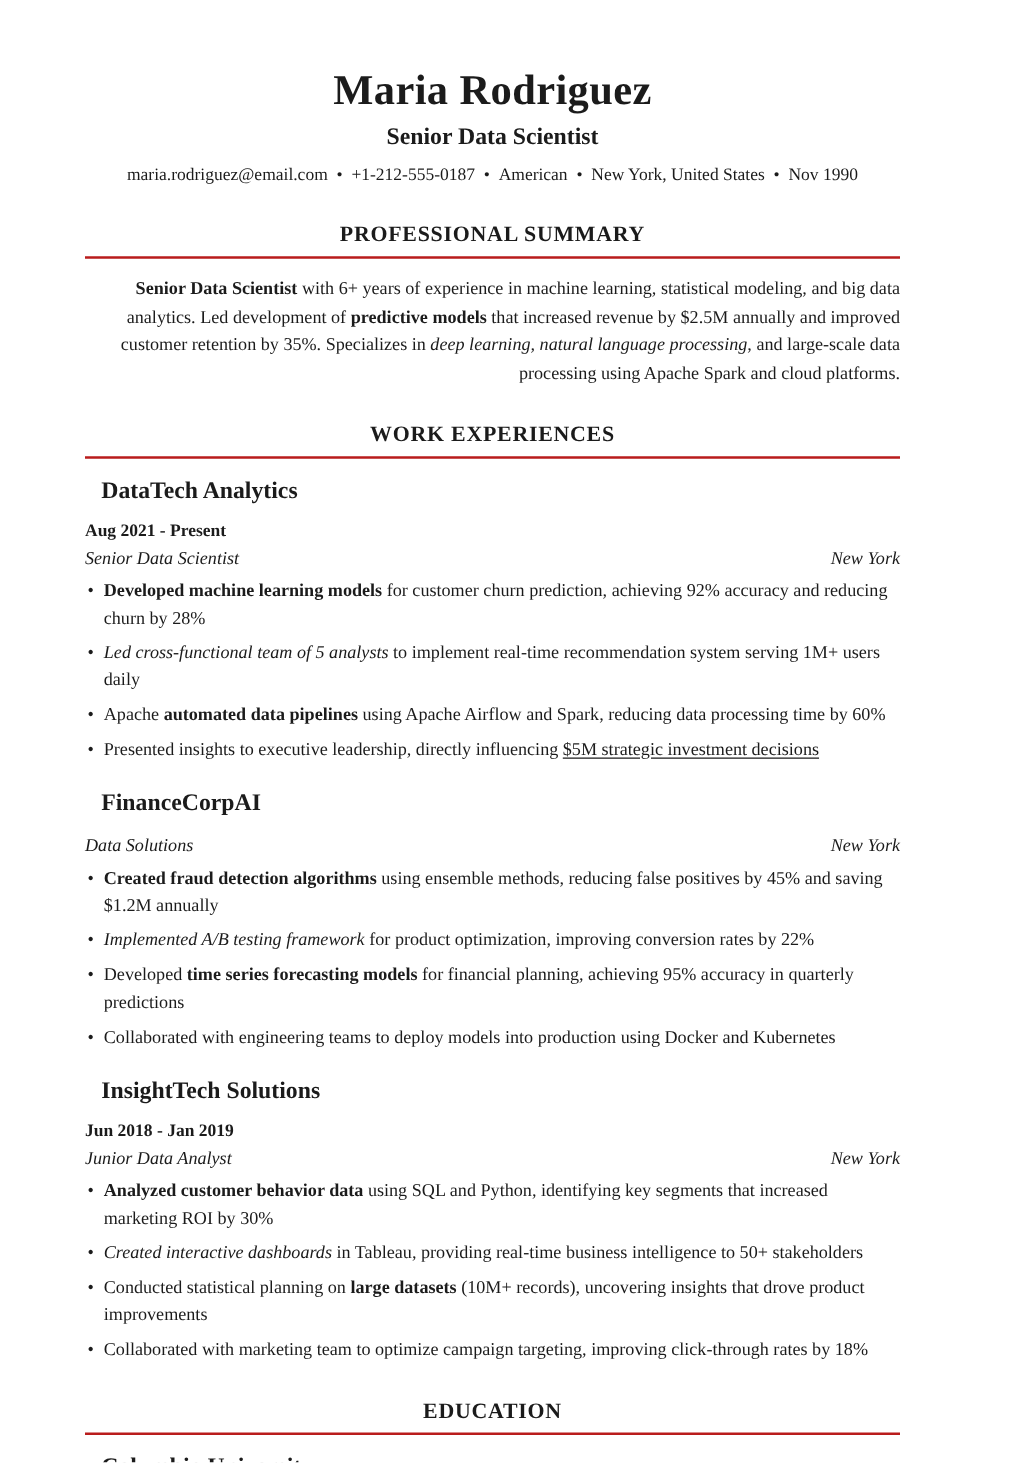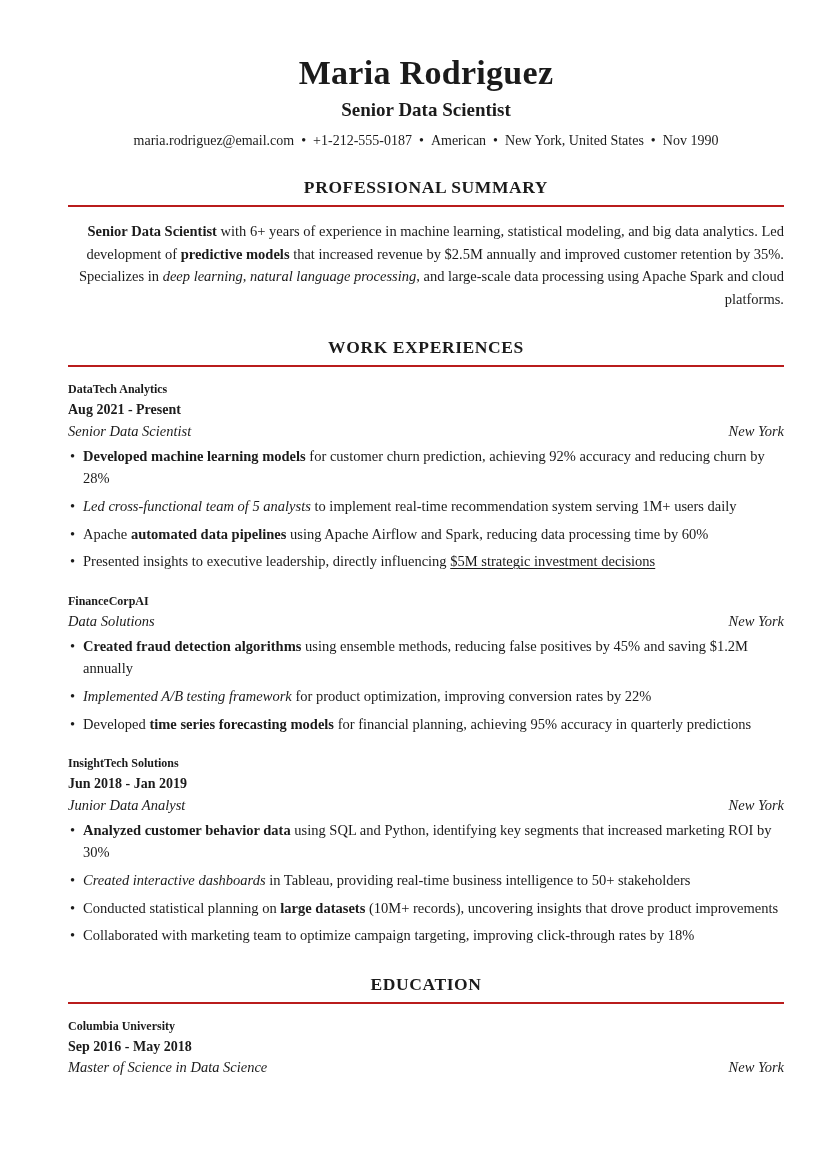--- a/index.html
+++ b/index.html
@@ -5,21 +5,21 @@
   html, body {
     margin: 0;
     padding: 0;
     background: #ffffff;
   }
   .page {
     width: 828px;
     height: 1170px;
     box-sizing: border-box;
     margin: 0 auto;
-    padding: 54px 44px 0 68px;
+    padding: 54px 108px 0 68px;
     background: #ffffff;
     font-family: "Liberation Serif", serif;
     color: #1b1b1b;
     overflow: hidden;
   }
   
   .resume-header { text-align: center; }
   .name {
     font-size: 34px;
     font-weight: bold;
@@ -55,23 +55,23 @@
   .summary-text {
     margin: 13px 0 0 0;
     font-size: 14.5px;
     line-height: 1.55;
     text-align: right;
   }
   
   .entry { margin-top: 21px; }
   .entry:first-of-type { margin-top: 15px; }
   .company {
-    font-size: 12px;
+    font-size: 19px;
     font-weight: bold;
-    margin: 0;
+    margin: 13px;
     line-height: 1.2;
   }
   .dates {
     font-size: 14px;
     font-weight: bold;
     margin-top: 5px;
     line-height: 1.2;
   }
   .role-row {
     display: flex;
@@ -137,20 +137,21 @@
         <div class="entry">
           <p class="company">FinanceCorpAI</p>
           <div class="role-row">
             <span>Data Solutions</span>
             <span>New York</span>
           </div>
           <ul class="bullets">
             <li><b>Created fraud detection algorithms</b><span> using ensemble methods, reducing false positives by 45% and saving $1.2M annually</span></li>
             <li><i>Implemented A/B testing framework</i><span> for product optimization, improving conversion rates by 22%</span></li>
             <li><span>Developed </span><b>time series forecasting models</b><span> for financial planning, achieving 95% accuracy in quarterly predictions</span></li>
+            <li><span>Collaborated with engineering teams to deploy models into production using Docker and Kubernetes</span></li>
           </ul>
         </div>
         <div class="entry">
           <p class="company">InsightTech Solutions</p>
           <div class="dates">Jun 2018 - Jan 2019</div>
           <div class="role-row">
             <span>Junior Data Analyst</span>
             <span>New York</span>
           </div>
           <ul class="bullets">

